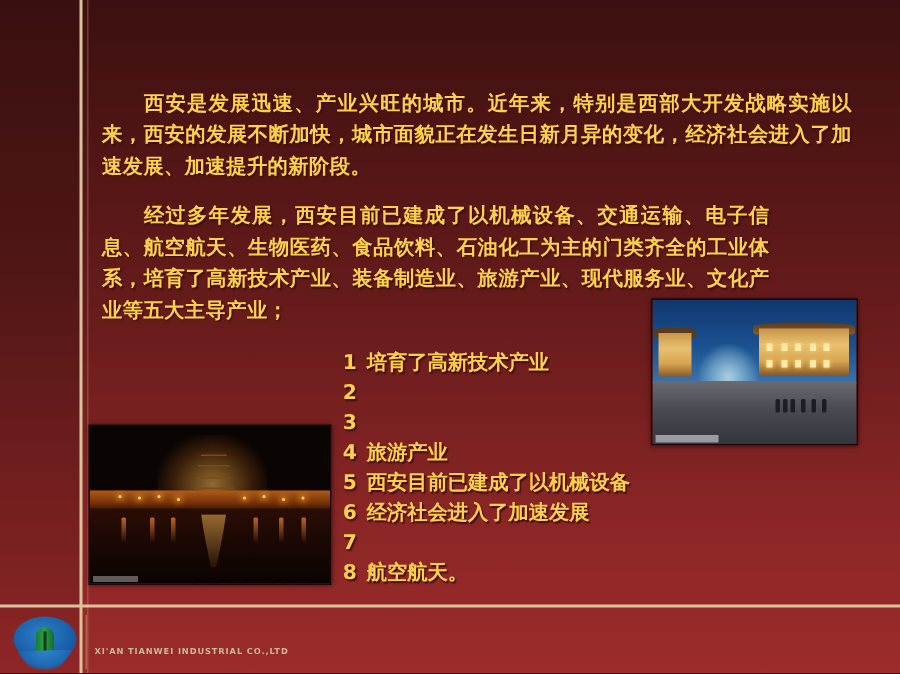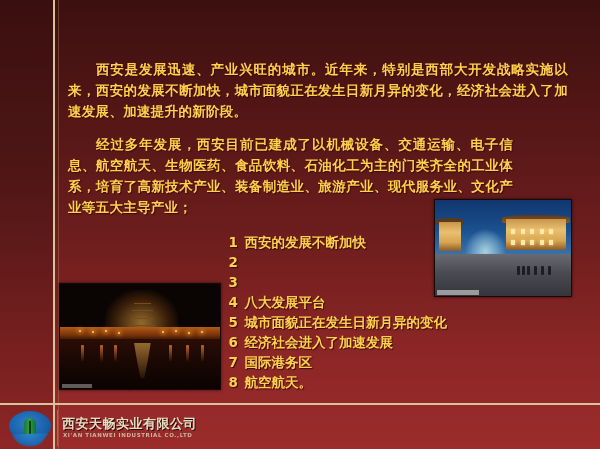--- a/index.html
+++ b/index.html
@@ -239,43 +239,42 @@
 
 
   <div class="para" id="para1">西安是发展迅速、产业兴旺的城市。近年来，特别是西部大开发战略实施以来，西安的发展不断加快，城市面貌正在发生日新月异的变化，经济社会进入了加速发展、加速提升的新阶段。</div>
   <div class="para" id="para2">经过多年发展，西安目前已建成了以机械设备、交通运输、电子信息、航空航天、生物医药、食品饮料、石油化工为主的门类齐全的工业体系，培育了高新技术产业、装备制造业、旅游产业、现代服务业、文化产业等五大主导产业；</div>
 
   <div id="listBlock">
     <div id="listLabel">八大发展平台：</div>
     <ul id="listItems">
       <li>
         <span class="li-num">1</span>
-        <span>西安的发展不断加快</span>
+        <span>培育了高新技术产业</span>
       </li>
       <li>
         <span class="li-num">2</span>
       </li>
       <li>
         <span class="li-num">3</span>
       </li>
       <li>
         <span class="li-num">4</span>
-        <span>八大发展平台</span>
+        <span>旅游产业</span>
       </li>
       <li>
         <span class="li-num">5</span>
-        <span>城市面貌正在发生日新月异的变化</span>
+        <span>西安目前已建成了以机械设备</span>
       </li>
       <li>
         <span class="li-num">6</span>
         <span>经济社会进入了加速发展</span>
       </li>
       <li>
         <span class="li-num">7</span>
-        <span>国际港务区</span>
       </li>
       <li>
         <span class="li-num">8</span>
         <span>航空航天。</span>
       </li>
     </ul>
   </div>
 
   <div class="photo" id="photoRight">
     <div class="ph-canvas">
@@ -339,17 +338,16 @@
   <div id="footerRule"></div>
 
   <div id="footer">
     <div id="logo">
       <div id="logoOval"></div>
       <div id="logoGate"></div>
       <div id="logoGateSlit"></div>
       <div id="logoSwoosh"></div>
     </div>
     <div id="footerSep"></div>
-    <div id="footerCn">西安天畅实业有限公司</div>
     <div id="footerEn">XI'AN  TIANWEI   INDUSTRIAL   CO.,LTD</div>
   </div>
 
 </div>
 
 </body></html>

